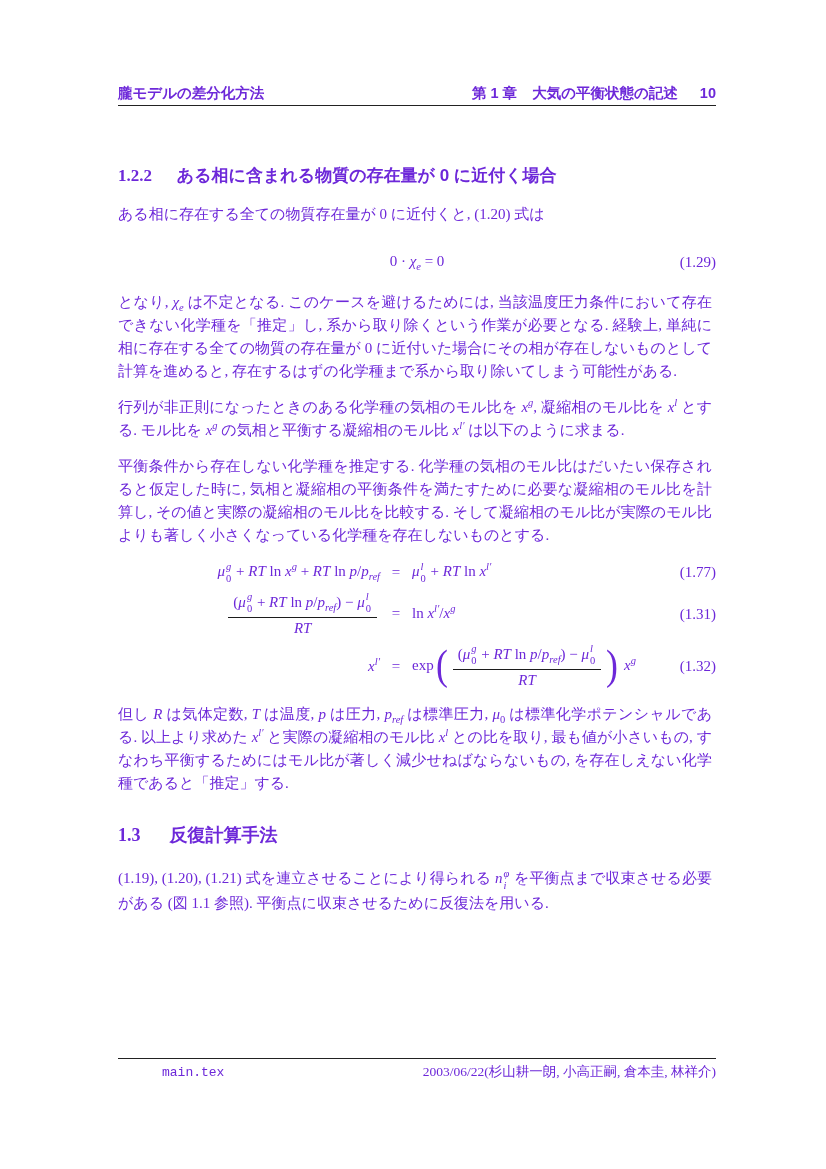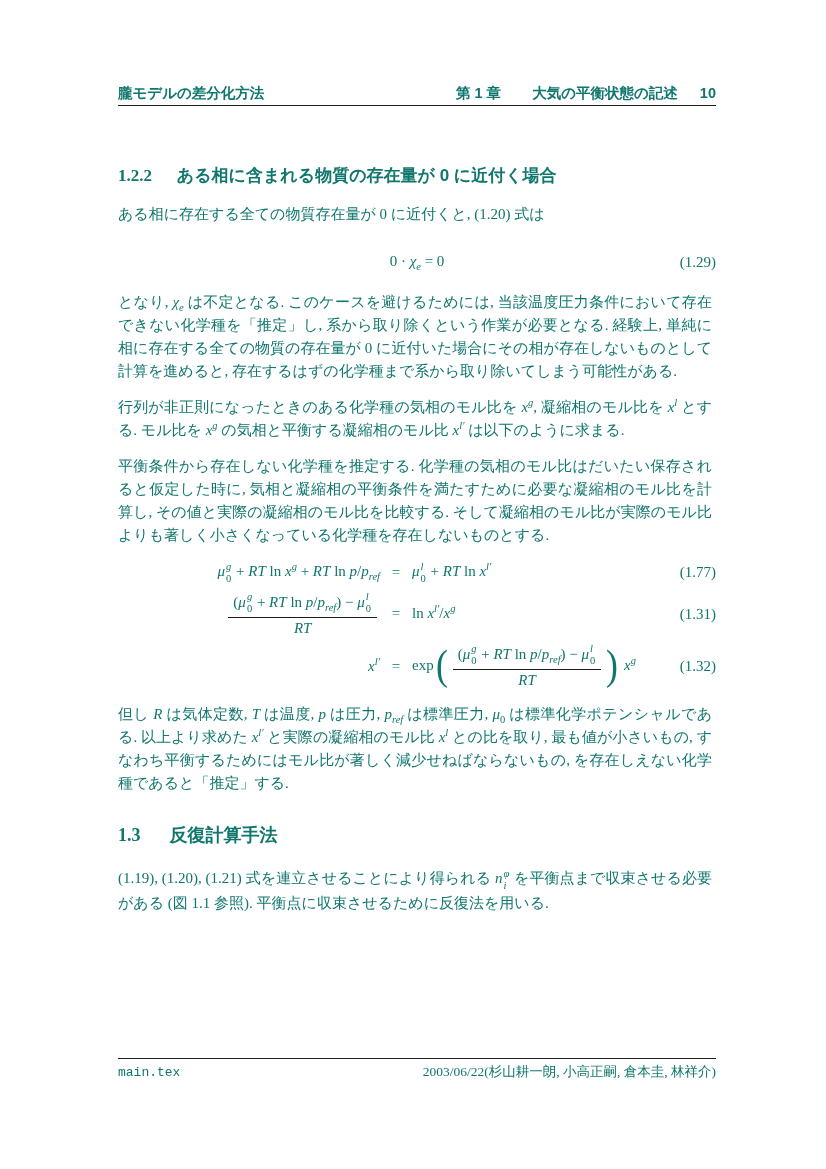--- a/index.html
+++ b/index.html
@@ -1,23 +1,23 @@
 <!DOCTYPE html>
 <html><head>
 <meta charset="utf-8">
 <style>
   html,body{margin:0;padding:0;background:#ffffff;}
-  .page{position:relative;width:826px;height:1169px;background:#ffffff;color:#0f766e;
+  .page{position:relative;width:826px;height:1169px;background:#ffffff;color:#6d28d9;
         font-family:"Liberation Serif","DejaVu Serif",serif;overflow:hidden;}
   
   .pagehead{position:absolute;left:118px;right:110px;top:84px;display:flex;
             justify-content:space-between;align-items:baseline;
             font-family:"Liberation Sans","DejaVu Sans",sans-serif;
             font-weight:bold;font-size:14.5px;white-space:nowrap;}
-  .ph-gap1{margin-left:27px;}
+  .ph-gap1{margin-left:11px;}
   .ph-gap2{margin-left:18px;}
   .headrule{position:absolute;left:118px;right:110px;top:105px;border-top:1.2px solid #222;}
   
   .content{position:absolute;left:118px;width:598px;top:156px;
            font-size:15px;line-height:23px;text-align:justify;}
   .sec-sub{font-family:"Liberation Sans","DejaVu Sans",sans-serif;font-weight:bold;
            font-size:17px;line-height:24px;margin:8px 0 15px;text-align:left;}
   .sec-sub .sec-no{margin-right:20px;font-family:"Liberation Serif","DejaVu Serif",serif;}
   .sec-main{font-family:"Liberation Sans","DejaVu Sans",sans-serif;font-weight:bold;
             font-size:18px;line-height:28px;margin:26px 0 18px;text-align:left;}
@@ -41,21 +41,21 @@
   .eqrow{display:grid;grid-template-columns:262px 32px 1fr;align-items:center;
          position:relative;margin:6px 0;padding-right:48px;}
   .eq-lhs{text-align:right;}
   .eq-rel{text-align:center;}
   .eq-rhs{text-align:left;white-space:nowrap;}
   .eq-num{position:absolute;right:0;top:50%;transform:translateY(-50%);margin-left:30px;}
   
   .footrule{position:absolute;left:118px;right:110px;top:1058px;border-top:1.2px solid #222;}
   .pagefoot{position:absolute;left:118px;right:110px;top:1063px;display:flex;
             justify-content:space-between;align-items:baseline;font-size:13.5px;}
-  .tt{font-family:"Liberation Mono","DejaVu Sans Mono",monospace;font-size:13px;}
+  .tt{font-family:"Liberation Mono","DejaVu Sans Mono",monospace;font-size:13px;margin-left:44px;}
 </style>
 </head>
 <body>
 
 <div class="page">
 
   <div class="pagehead">
     <span class="ph-left">朧モデルの差分化方法</span>
     <span class="ph-right">
       <span>第 1 章</span>

